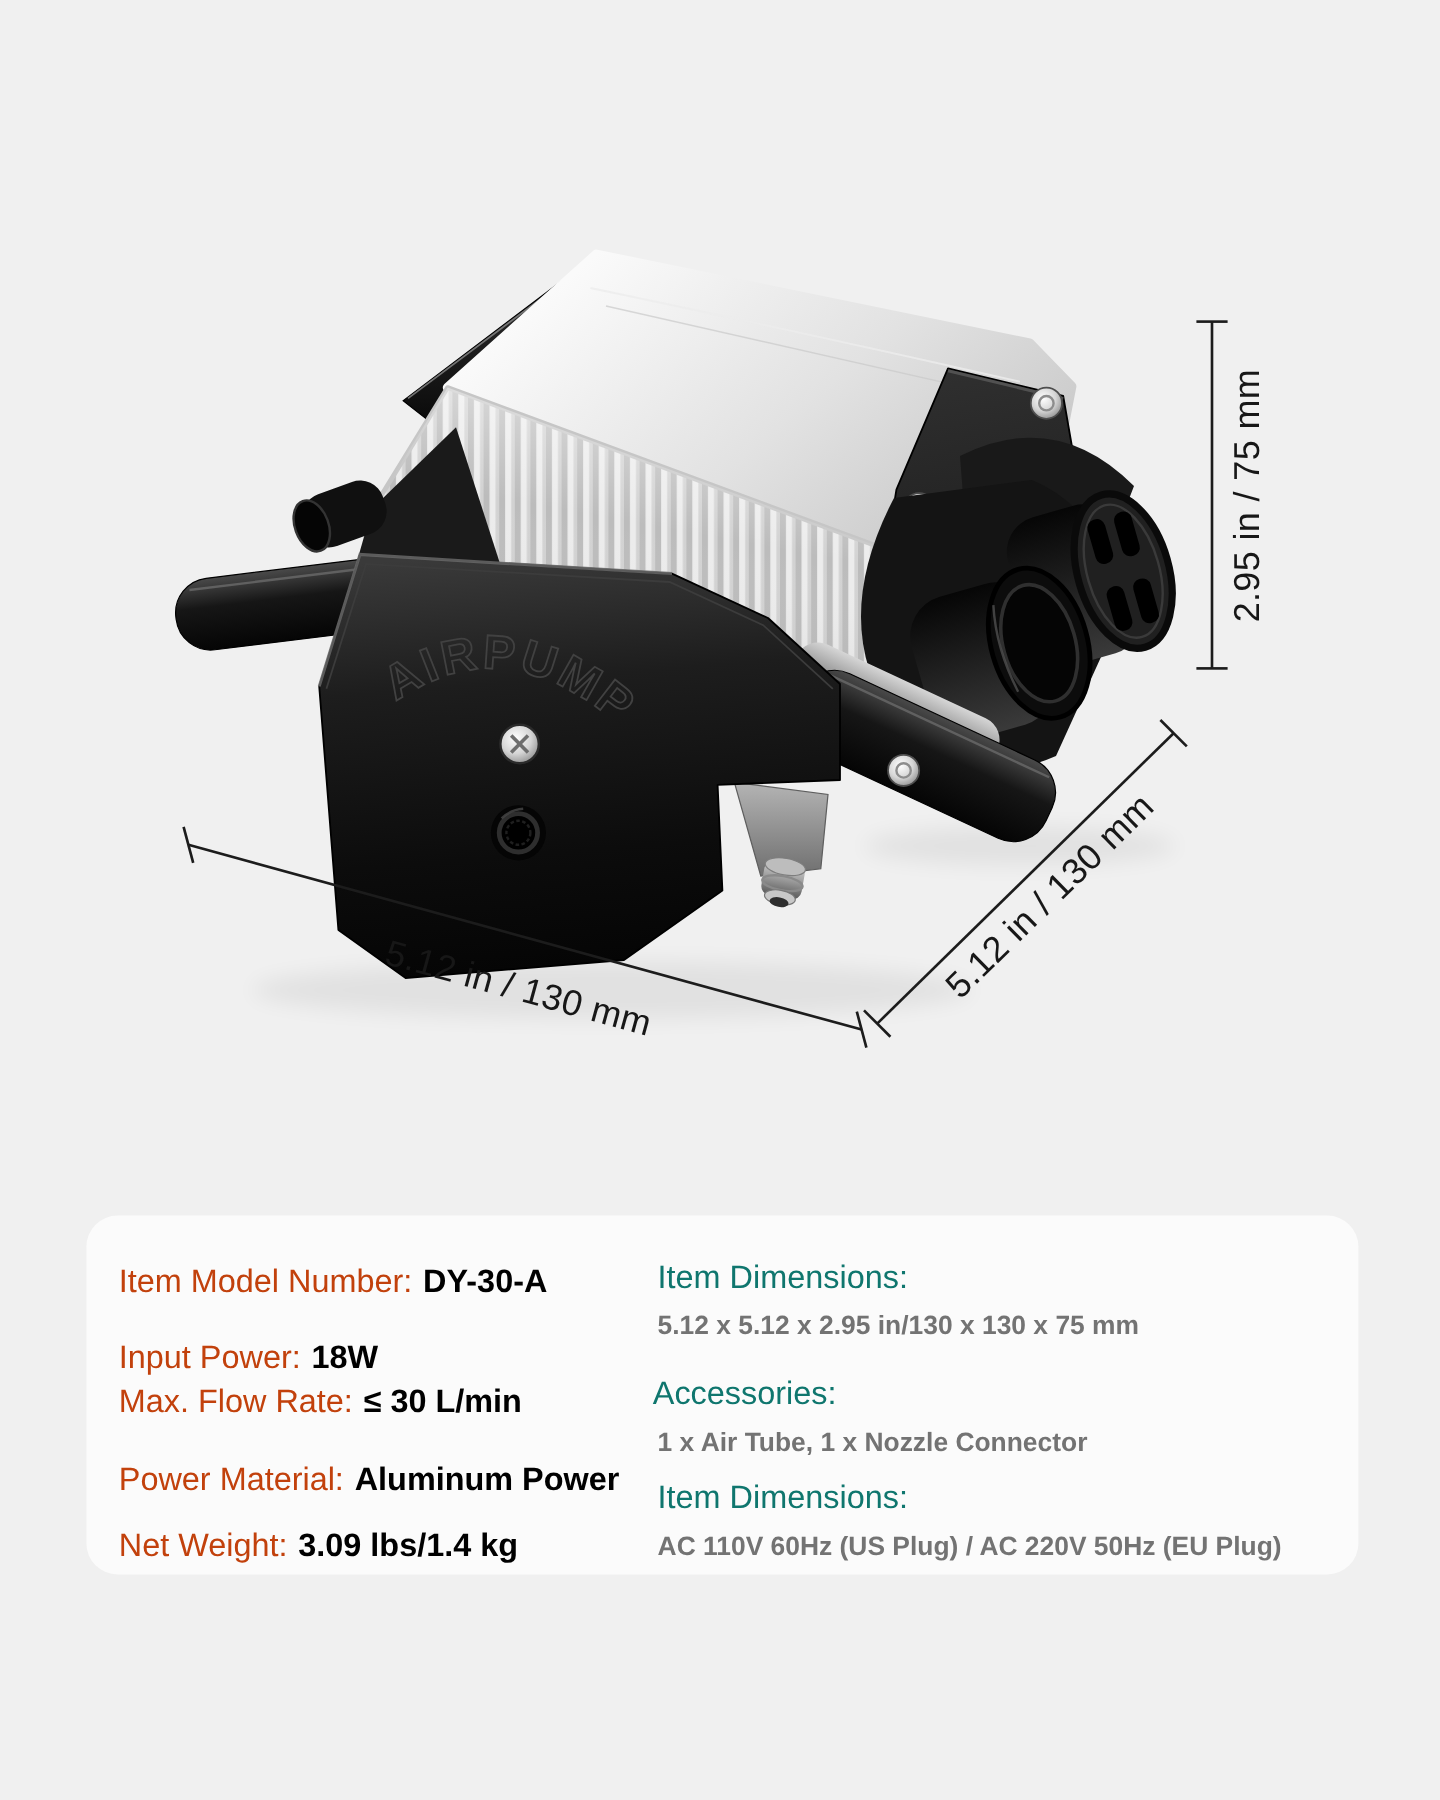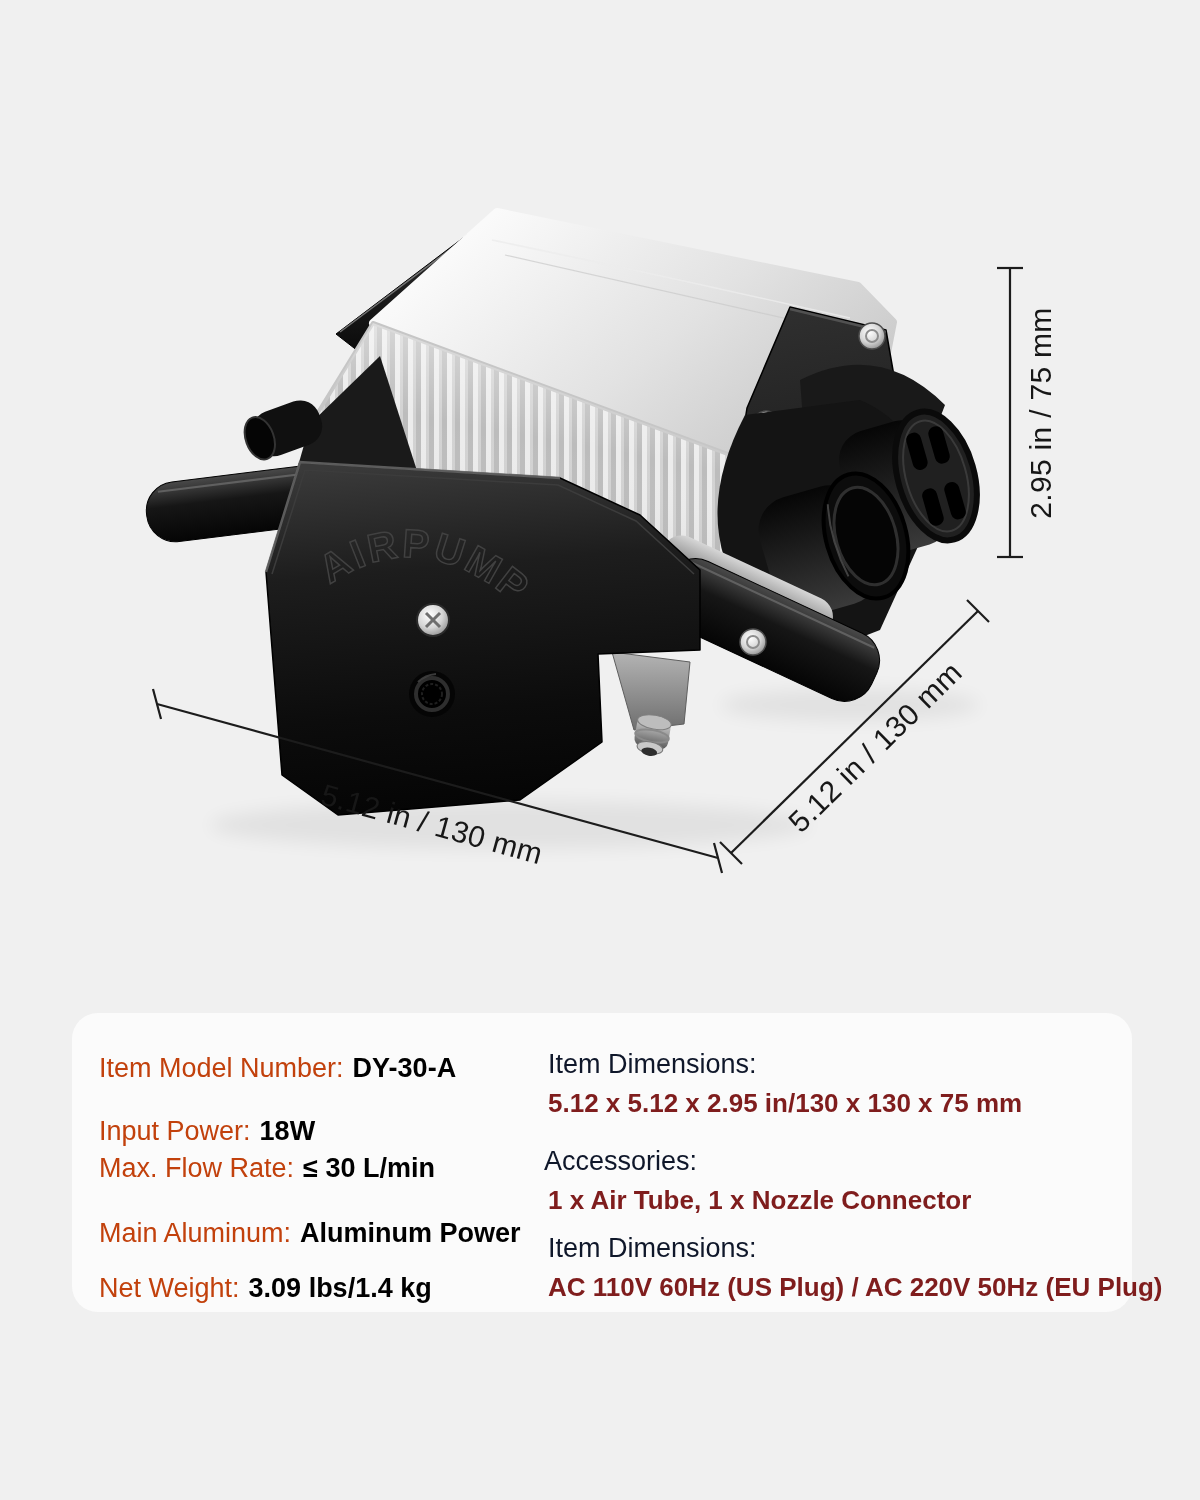--- a/index.html
+++ b/index.html
@@ -7,22 +7,22 @@
         font-family:"Liberation Sans",sans-serif;overflow:hidden}
   svg.scene{position:absolute;left:0;top:0;display:block}
   svg text{font-family:"Liberation Sans",sans-serif}
   .dim-label{font-size:30px;fill:#171717;letter-spacing:.3px}
   .engrave{fill:none;stroke:#414141;stroke-width:1.5px;font-size:40px;letter-spacing:3px;font-weight:bold}
   .spec-card{position:absolute;left:72px;top:1013px;width:1060px;height:299px;
              background:#fbfbfb;border-radius:26px}
   .row{position:absolute;font-size:27px;line-height:32px;white-space:nowrap}
   .lab{color:#c2410c}
   .val{color:#000000;font-weight:bold;margin-left:9px}
-  .rlab{color:#0f172a}
-  .rval{color:#7f1d1d;font-weight:bold;font-size:26px}
+  .rlab{color:#0f766e}
+  .rval{color:#737373;font-weight:bold;font-size:22px}
   .lrow0{left:27px;top:39px}.lrow1{left:27px;top:102px}.lrow2{left:27px;top:139px}
   .lrow3{left:27px;top:204px}.lrow4{left:27px;top:259px}
   .rrow0{left:476px;top:35px}.rrow1{left:476px;top:74px}
   .rrow2{left:472px;top:132px}.rrow3{left:476px;top:171px}
   .rrow4{left:476px;top:219px}.rrow5{left:476px;top:258px}
 </style>
 </head>
 <body>
 
 <div class="page">
@@ -232,21 +232,21 @@
       <div class="row lrow0">
         <span class="lab">Item Model Number:</span><span class="val">DY-30-A</span>
       </div>
       <div class="row lrow1">
         <span class="lab">Input Power:</span><span class="val">18W</span>
       </div>
       <div class="row lrow2">
         <span class="lab">Max. Flow Rate:</span><span class="val">≤ 30 L/min</span>
       </div>
       <div class="row lrow3">
-        <span class="lab">Main Aluminum:</span><span class="val">Aluminum Power</span>
+        <span class="lab">Power Material:</span><span class="val">Aluminum Power</span>
       </div>
       <div class="row lrow4">
         <span class="lab">Net Weight:</span><span class="val">3.09 lbs/1.4 kg</span>
       </div>
     </div>
     <div>
       <div class="row rrow0">
         <span class="rlab">Item Dimensions:</span>
       </div>
       <div class="row rrow1">

